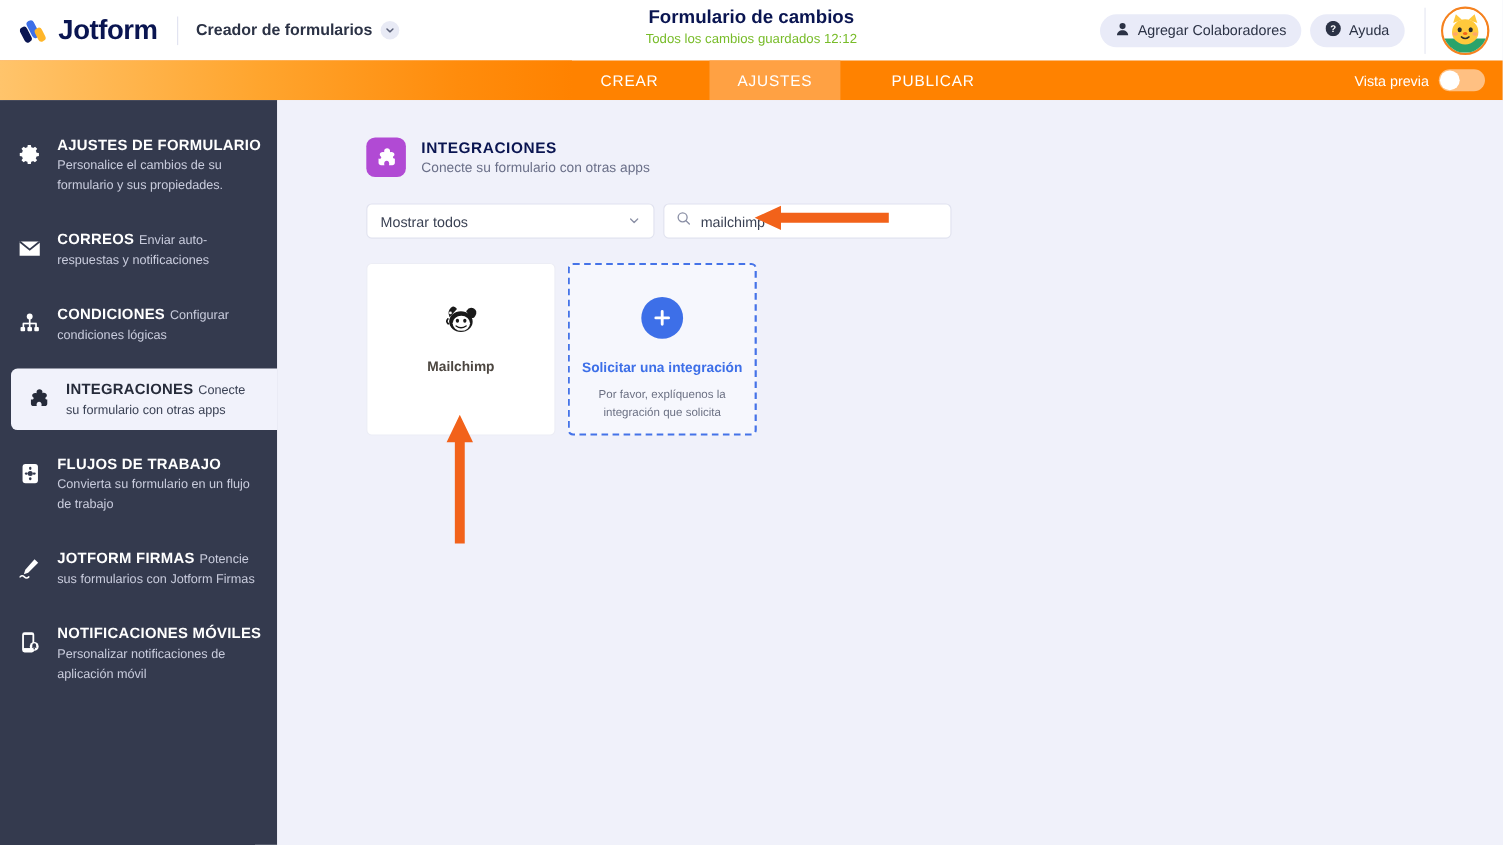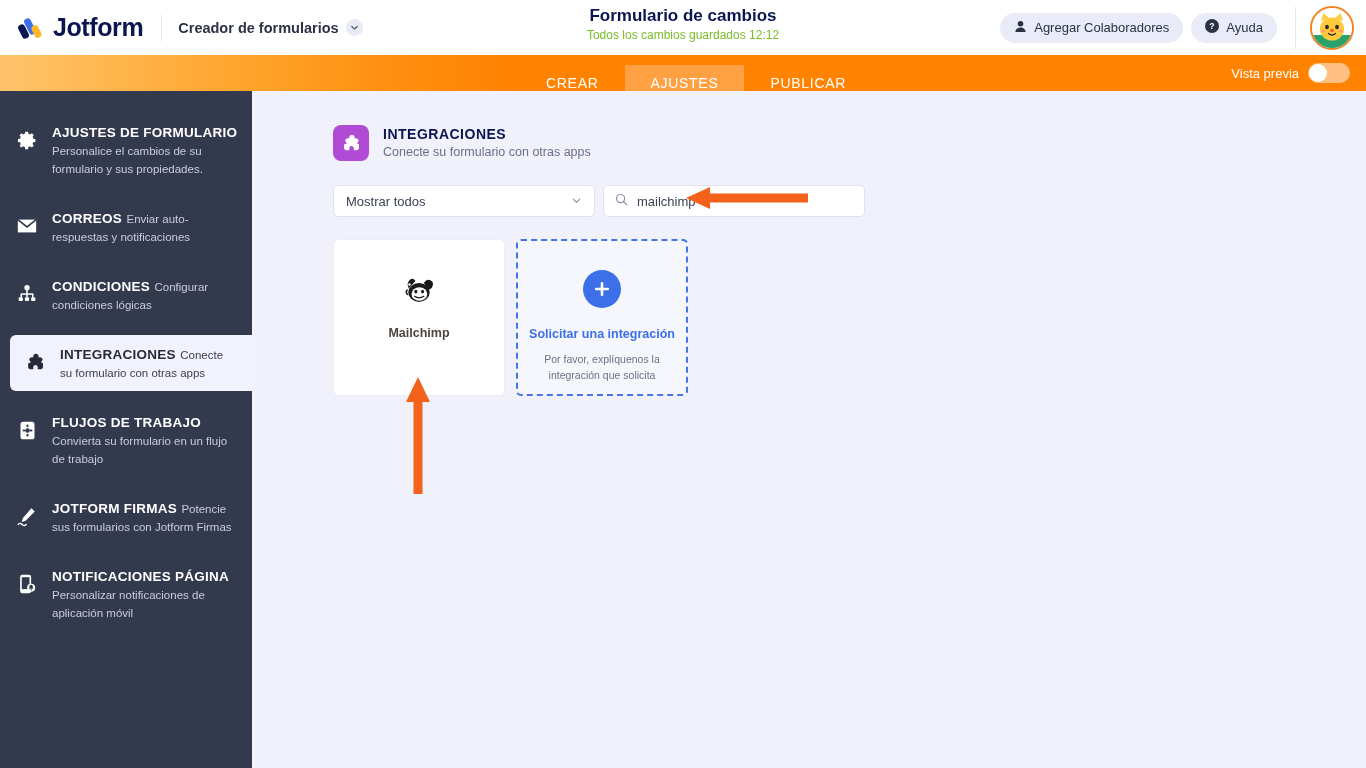--- a/index.html
+++ b/index.html
@@ -63,21 +63,21 @@
   
   .navbar {
     position: absolute; top: 55px; left: 0; width: 1366px; height: 36px;
     background: #ff8200;
     display: flex; align-items: stretch;
   }
   .nav-grad {
     position: absolute; left: 0; top: 0; height: 36px; width: 520px;
     background: linear-gradient(90deg, #ffc46b 0%, #ffa52e 45%, #ff8c0c 80%, #ff8200 100%);
   }
-  .nav-tabs { position: absolute; left: 520px; top: 10px; display: flex; height: 36px; }
+  .nav-tabs { position: absolute; left: 520px; top: 0; display: flex; height: 36px; gap: 20px; }
   .nav-tab {
     display: flex; align-items: center; justify-content: center;
     padding: 0 26px; height: 36px;
     color: #ffffff; font-size: 14px; letter-spacing: 0.7px;
     cursor: pointer; white-space: nowrap;
   }
   .nav-tab.active { background: #ffa143; }
   .preview-wrap {
     position: absolute; right: 16px; top: 0; height: 36px;
     display: flex; align-items: center; gap: 9px;
@@ -365,21 +365,21 @@
     <span class="sb-ico">
       <svg width="20" height="22" viewBox="0 0 20 24">
         <rect x="2.5" y="2" width="12" height="20" rx="2.4" fill="#ffffff"></rect>
         <rect x="4.3" y="4.6" width="8.4" height="13" fill="#343a4e"></rect>
         <circle cx="14.5" cy="16" r="4.4" fill="#ffffff"></circle>
         <path d="M12.6 16.4v-1.6a1.9 1.9 0 0 1 3.8 0v1.6l.5.8h-4.8z" fill="#343a4e"></path>
         <circle cx="14.5" cy="18.2" r="0.8" fill="#343a4e"></circle>
       </svg>
     </span>
     <span class="sb-txt">
-      <span class="sb-title">NOTIFICACIONES PÁGINA</span>
+      <span class="sb-title">NOTIFICACIONES MÓVILES</span>
       <span class="sb-sub">Personalizar notificaciones de aplicación móvil</span>
     </span>
   </div>
 </div>
 
 <div class="main">
 
   <div class="sec-head">
     <span class="sec-ico">
       <svg width="22" height="22" viewBox="0 0 24 24" fill="#ffffff">

